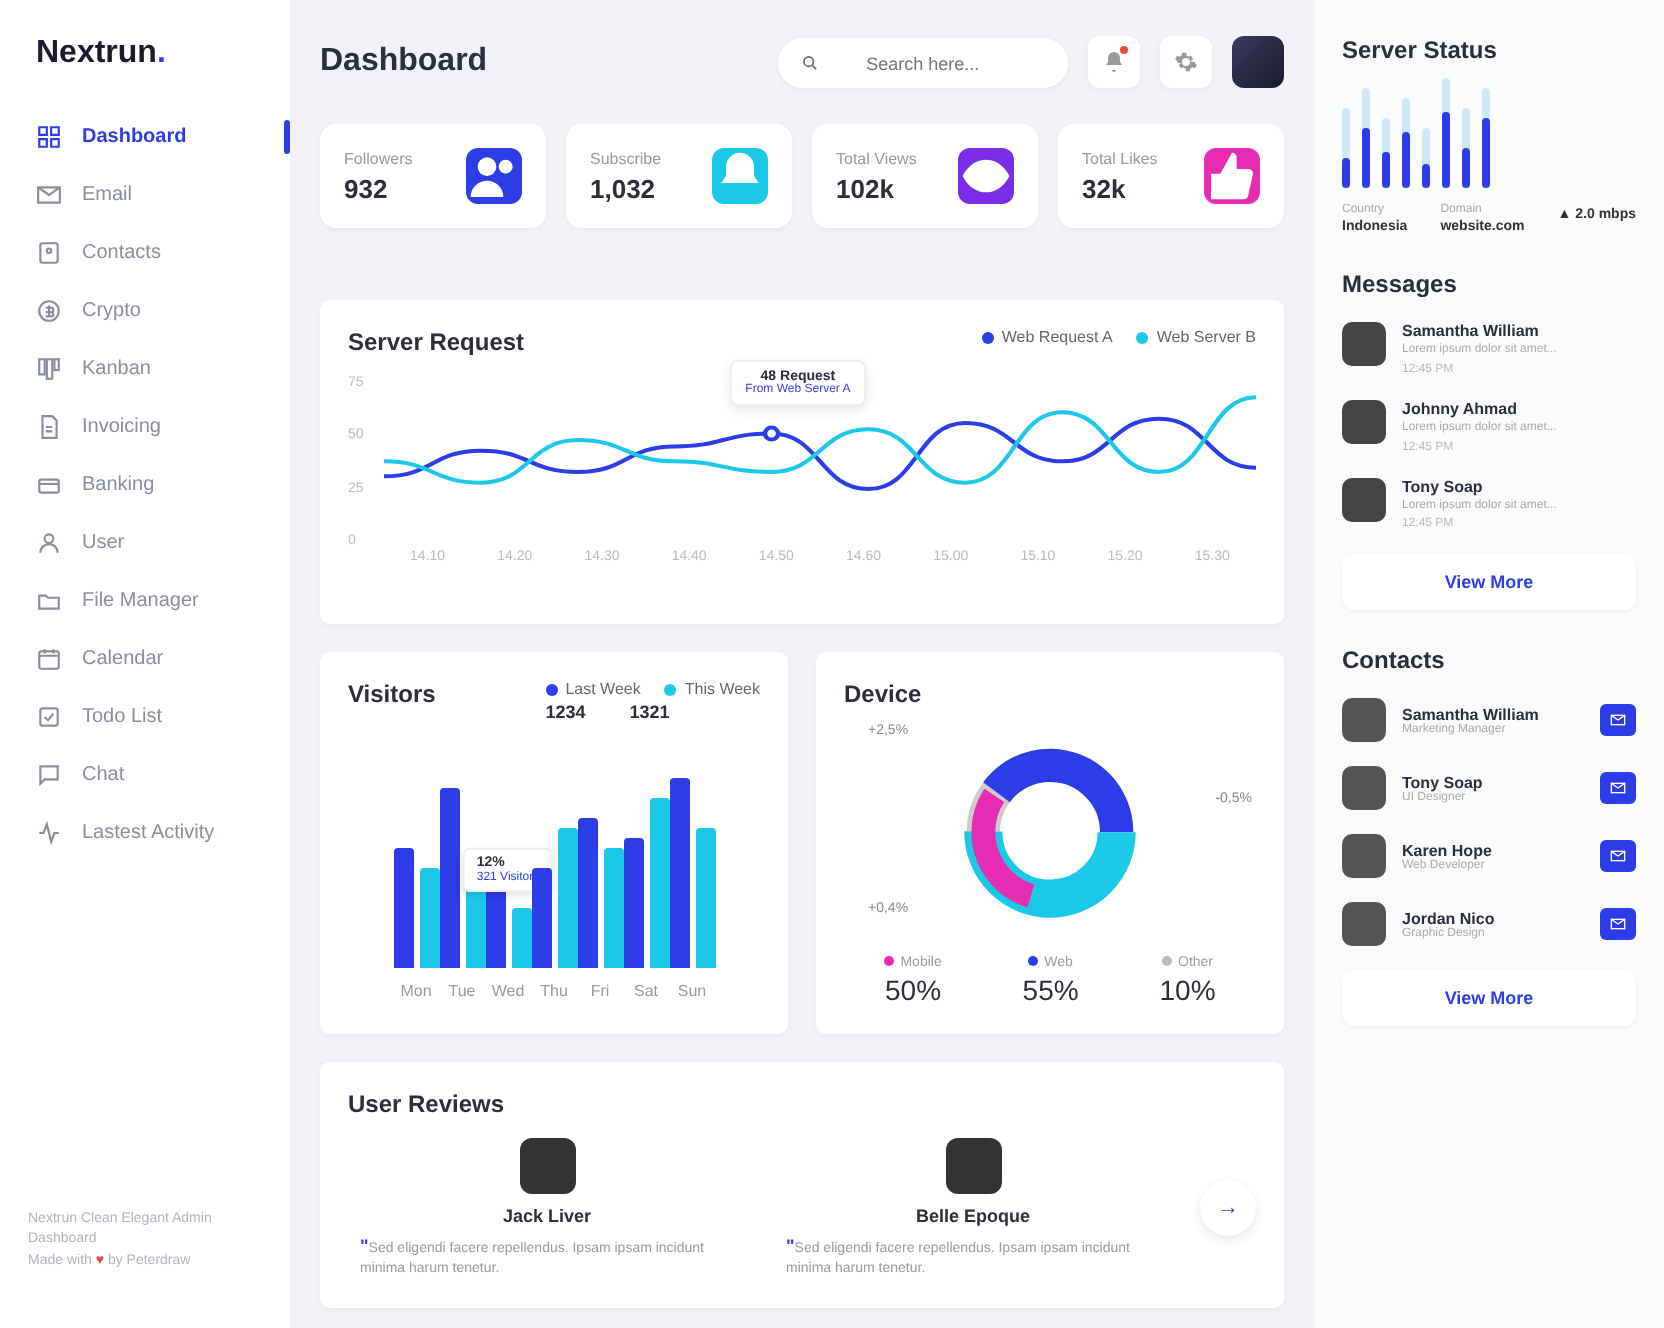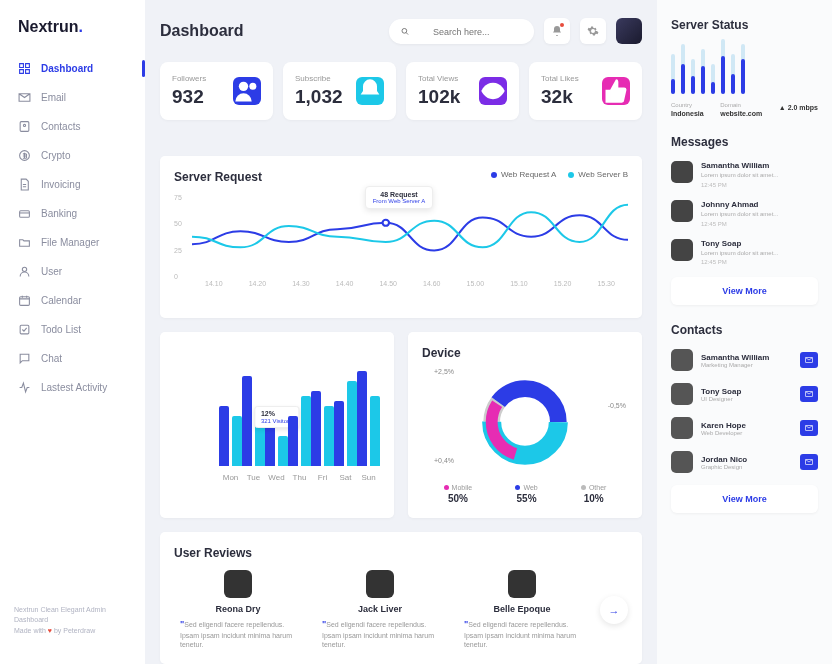--- a/index.html
+++ b/index.html
@@ -19,51 +19,51 @@
 .topbar{display:flex;align-items:center;gap:10px;margin-bottom:18px}
 .page-title{font-size:16px;font-weight:800;flex:1}
 .search{display:flex;align-items:flex-end;gap:24px;background:#fff;border-radius:20px;padding:7px 12px;width:145px;box-shadow:0 1px 3px rgba(0,0,0,0.05)}
 .search input{border:none;outline:none;font-size:9px;width:100%;color:#999}
 .iconbtn{width:26px;height:26px;background:#fff;border-radius:6px;display:flex;align-items:center;justify-content:center;box-shadow:0 1px 3px rgba(0,0,0,0.05);cursor:pointer;position:relative}
 .iconbtn .dot{position:absolute;top:5px;right:6px;width:4px;height:4px;background:#e74c3c;border-radius:50%}
 .avatar{width:26px;height:26px;border-radius:6px;background:linear-gradient(135deg,#3a3a5e,#1a1a2e);background-size:cover}
 .stats{display:flex;gap:10px;margin-bottom:36px}
 .stat{flex:1;background:#fff;border-radius:8px;padding:12px;display:flex;justify-content:space-between;align-items:center;box-shadow:0 1px 3px rgba(0,0,0,0.04)}
 .stat-label{font-size:8px;color:#999;margin-bottom:3px}
-.stat-val{font-size:19px;font-weight:700}
+.stat-val{font-size:13px;font-weight:700}
 .stat-icon{width:28px;height:28px;border-radius:6px;display:flex;align-items:center;justify-content:center;color:#fff}
 .bg-blue{background:#2c3ce6}.bg-cyan{background:#1cc8e8}.bg-purple{background:#7b2ce6}.bg-pink{background:#e62cb3}
 .card{background:#fff;border-radius:5px;padding:14px;box-shadow:0 1px 3px rgba(0,0,0,0.04);margin-bottom:14px}
 .card-title{font-size:12px;font-weight:700;margin-bottom:10px}
 .legend{display:flex;gap:12px;font-size:8px;color:#666}
 .legend span::before{content:'';display:inline-block;width:6px;height:6px;border-radius:50%;margin-right:4px;vertical-align:middle}
 .lg-bl::before{background:#2c3ce6}.lg-cy::before{background:#1cc8e8}.lg-pk::before{background:#e62cb3}.lg-gr::before{background:#bbb}
 .row{display:flex;gap:14px}
 .row>*{flex:1}
 .chart-req{position:relative;height:110px}
 .chart-req svg{width:100%;height:80px}
 .yaxis{position:absolute;left:0;top:0;bottom:24px;display:flex;flex-direction:column;justify-content:space-between;font-size:7px;color:#bbb}
 .xaxis{display:flex;justify-content:space-around;font-size:7px;color:#bbb;padding-left:18px;margin-top:4px}
 .tooltip{position:absolute;left:42%;top:-8px;background:#fff;border:1px solid #eee;border-radius:4px;padding:4px 7px;font-size:7px;text-align:center;box-shadow:0 2px 6px rgba(0,0,0,0.1)}
 .tooltip .sub{color:#2c3ce6;font-size:6px}
-.bars{display:flex;justify-content:flex-end;align-items:flex-end;height:120px;position:relative;padding-top:30px}
+.bars{display:flex;justify-content:center;align-items:flex-end;height:120px;position:relative;padding-top:30px}
 .bar-grp{display:flex;gap:3px;align-items:flex-end;position:relative}
 .bar{width:10px;border-radius:2px 2px 0 0}
 .bar.b1{background:#2c3ce6}.bar.b2{background:#1cc8e8}
 .bar-lbl{position:absolute;bottom:-16px;left:50%;transform:translateX(-50%);font-size:8px;color:#999}
 .vis-tip{position:absolute;top:-5px;left:50%;transform:translateX(-50%);background:#fff;border:1px solid #eee;padding:3px 6px;border-radius:3px;font-size:7px;white-space:nowrap;box-shadow:0 2px 4px rgba(0,0,0,0.1)}
 .vis-tip .s{font-size:6px;color:#2c3ce6}
 .vals{text-align:center;font-size:9px;font-weight:600}
 .donut-wrap{position:relative;display:flex;justify-content:center;margin:12px 0}
 .donut-wrap svg{width:100px;height:100px}
 .d-ann{position:absolute;font-size:7px;color:#888}
 .dev-legend{display:flex;justify-content:space-around;margin-top:10px}
 .dev-legend>div{text-align:center}
 .dev-legend .lbl{font-size:7px;color:#999;margin-bottom:2px}
-.dev-legend .pct{font-size:10px;font-weight:700}
+.dev-legend .pct{font-size:14px;font-weight:400}
 .reviews{display:flex;gap:14px;align-items:center}
 .review{flex:1;text-align:center;padding:0 6px}
 .rev-av{width:28px;height:28px;border-radius:6px;background:#333;margin:0 auto 6px}
 .rev-name{font-size:9px;font-weight:700;margin-bottom:4px}
 .rev-text{font-size:7px;color:#999;line-height:1.4;text-align:left}
 .rev-text::before{content:'"';color:#2c3ce6;font-size:9px;font-weight:700}
 .arrow-btn{width:28px;height:28px;background:#fff;border-radius:50%;display:flex;align-items:center;justify-content:center;color:#2c3ce6;box-shadow:0 2px 6px rgba(0,0,0,0.1);cursor:pointer;flex:0 0 28px}
 .rside{width:175px;background:#fafbfc;padding:18px 14px;overflow-y:auto}
 .rside h3{font-size:12px;font-weight:800;margin-bottom:12px}
 .srv-bars{display:flex;gap:6px;align-items:flex-end;height:50px;margin-bottom:8px}
@@ -113,44 +113,52 @@
         </div>
         <div class="nav-item">
           <svg viewBox="0 0 24 24" fill="none" stroke="currentColor" stroke-width="2">
             <circle cx="12" cy="12" r="9"></circle>
             <path d="M12 7v10M9 9h5a2 2 0 0 1 0 4H9h5a2 2 0 0 1 0 4H9"></path>
           </svg> 
           <span>Crypto</span>
         </div>
         <div class="nav-item">
           <svg viewBox="0 0 24 24" fill="none" stroke="currentColor" stroke-width="2">
+            <rect x="3" y="3" width="5" height="14"></rect>
+            <rect x="10" y="3" width="5" height="18"></rect>
+            <rect x="17" y="3" width="4" height="10"></rect>
+          </svg> 
+          <span>Kanban</span>
+        </div>
+        <div class="nav-item">
+          <svg viewBox="0 0 24 24" fill="none" stroke="currentColor" stroke-width="2">
             <path d="M6 2h9l4 4v16H6z"></path>
             <path d="M9 12h6M9 16h6"></path>
           </svg> 
           <span>Invoicing</span>
         </div>
         <div class="nav-item">
           <svg viewBox="0 0 24 24" fill="none" stroke="currentColor" stroke-width="2">
             <rect x="3" y="7" width="18" height="12" rx="2"></rect>
             <path d="M3 11h18"></path>
           </svg> 
           <span>Banking</span>
         </div>
         <div class="nav-item">
           <svg viewBox="0 0 24 24" fill="none" stroke="currentColor" stroke-width="2">
-            <path d="M3 7h6l2 2h10v10H3z"></path>
-          </svg> 
-          <span>File Manager</span>
-        </div>
-        <div class="nav-item">
-          <svg viewBox="0 0 24 24" fill="none" stroke="currentColor" stroke-width="2">
             <circle cx="12" cy="8" r="4"></circle>
             <path d="M4 21a8 8 0 0 1 16 0"></path>
           </svg> 
           <span>User</span>
+        </div>
+        <div class="nav-item">
+          <svg viewBox="0 0 24 24" fill="none" stroke="currentColor" stroke-width="2">
+            <path d="M3 7h6l2 2h10v10H3z"></path>
+          </svg> 
+          <span>File Manager</span>
         </div>
         <div class="nav-item">
           <svg viewBox="0 0 24 24" fill="none" stroke="currentColor" stroke-width="2">
             <rect x="3" y="5" width="18" height="16" rx="2"></rect>
             <path d="M3 9h18M8 3v4m8-4v4"></path>
           </svg> 
           <span>Calendar</span>
         </div>
         <div class="nav-item">
           <svg viewBox="0 0 24 24" fill="none" stroke="currentColor" stroke-width="2">
@@ -286,20 +294,33 @@
             <span>15.00</span>
             <span>15.10</span>
             <span>15.20</span>
             <span>15.30</span>
           </div>
       </div>
     </div>
 
     <div class="row">
       <div class="card">
+        <div class="flex-between">
+          <div class="card-title">Visitors</div>
+          <div>
+            <div class="legend">
+              <span class="lg-bl">Last Week</span>
+              <span class="lg-cy">This Week</span>
+            </div>
+            <div style="display:flex;gap:22px;margin-top:2px">
+              <span class="vals">1234</span>
+              <span class="vals">1321</span>
+            </div>
+          </div>
+        </div>
         <div class="bars" id="bars">
             <div class="bar-grp">
               <div class="bar b1" style="height:60px"></div>
               <div class="bar b2" style="height:50px"></div>
               <span class="bar-lbl">Mon</span>
             </div>
             <div class="bar-grp">
               <div class="bar b1" style="height:90px"></div>
               <div class="bar b2" style="height:45px"></div>
               <span class="bar-lbl">Tue</span>
@@ -362,25 +383,20 @@
             </div>
           </div>
       </div>
     </div>
 
     <div class="card">
       <div class="card-title">User Reviews</div>
       <div class="reviews" id="reviews">
           <div class="review">
             <div class="rev-av"></div>
-            <div class="rev-name">Reona Dry</div>
-            <div class="rev-text">Sed eligendi facere repellendus. Ipsam ipsam incidunt minima harum tenetur.</div>
-          </div>
-          <div class="review">
-            <div class="rev-av"></div>
             <div class="rev-name">Jack Liver</div>
             <div class="rev-text">Sed eligendi facere repellendus. Ipsam ipsam incidunt minima harum tenetur.</div>
           </div>
           <div class="review">
             <div class="rev-av"></div>
             <div class="rev-name">Belle Epoque</div>
             <div class="rev-text">Sed eligendi facere repellendus. Ipsam ipsam incidunt minima harum tenetur.</div>
           </div>
         <div class="arrow-btn" style="order:99">→</div>
       </div>

